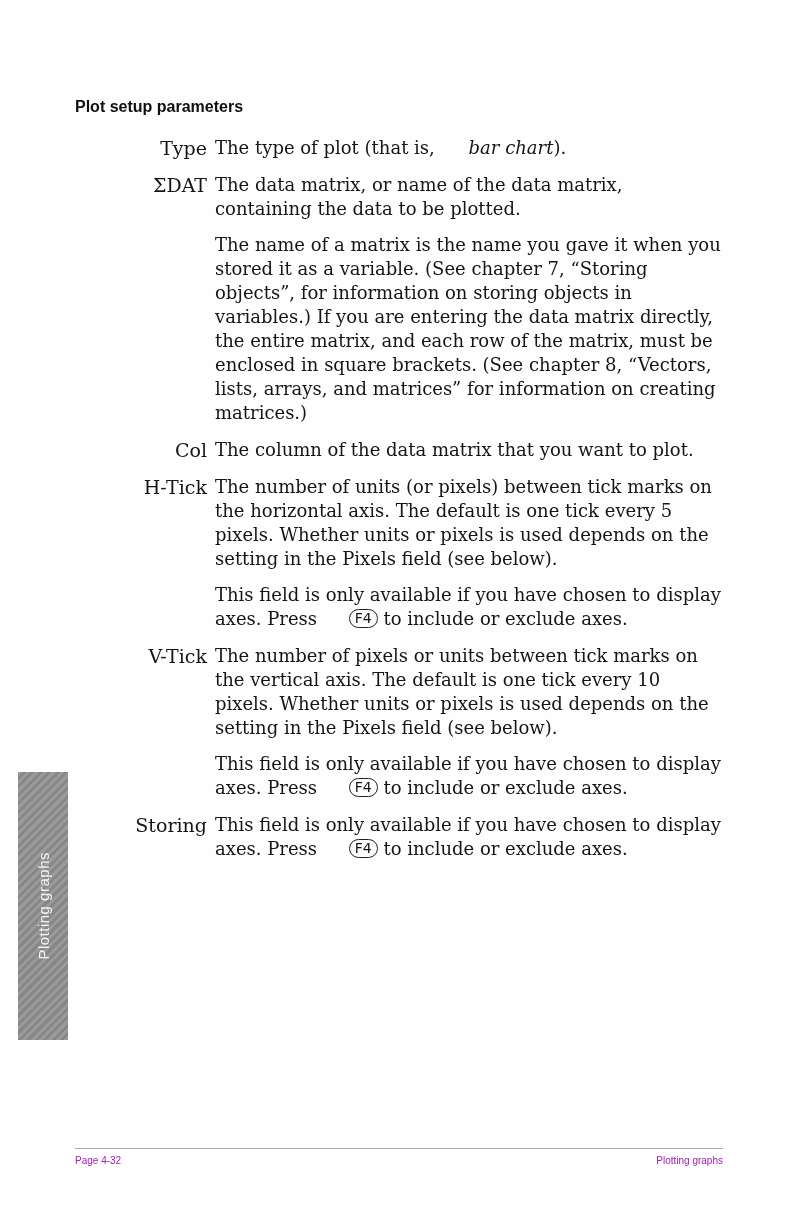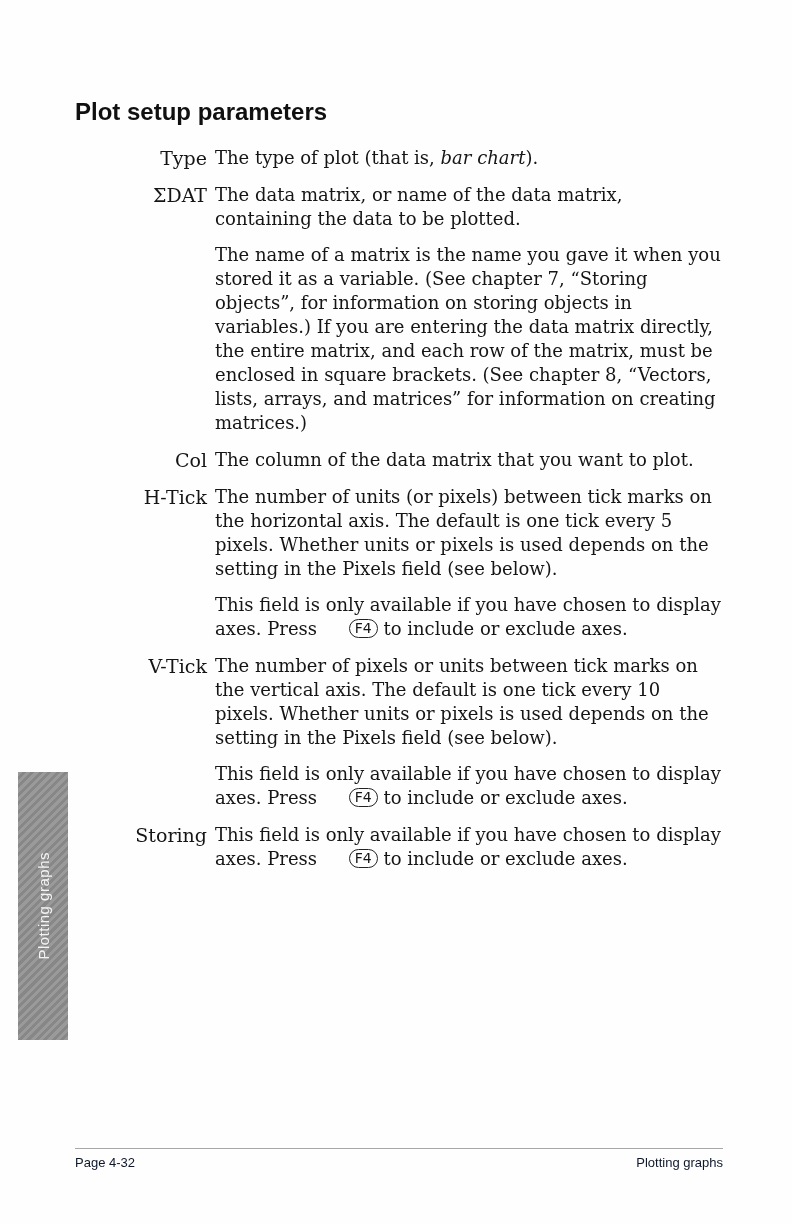--- a/index.html
+++ b/index.html
@@ -21,21 +21,21 @@
   .content {
     position: absolute;
     left: 75px;
     top: 98px;
     width: 648px;
   }
 
   .heading {
     font-family: "Liberation Sans", sans-serif;
     font-weight: bold;
-    font-size: 24px;
+    font-size: 16px;
     margin: 0 0 20px 0;
     color: #101010;
   }
 
   .deflist { width: 100%; }
 
   .entry {
     display: grid;
     grid-template-columns: 140px 1fr;
     margin-bottom: 13px;
@@ -50,21 +50,21 @@
 
   .desc {
     font-size: 18px;
     line-height: 24px;
   }
   .desc p {
     margin: 0 0 12px 0;
   }
   .desc p:last-child { margin-bottom: 0; }
 
-  .desc em { font-style: italic; }
+  .desc em { font-style: italic; margin-left: 28px; }
 
   .keycap {
     display: inline-block;
     font-family: "DejaVu Sans", "Liberation Sans", sans-serif;
     font-size: 14px;
     line-height: 17px;
     border: 1.6px solid #222;
     border-radius: 10px;
     padding: 0 5px;
     position: relative;
@@ -104,22 +104,22 @@
   }
   .footer-rule {
     border-top: 1px solid #a8a8a8;
     height: 0;
     margin-bottom: 6px;
   }
   .footer-row {
     display: flex;
     justify-content: space-between;
     font-family: "Liberation Sans", sans-serif;
-    font-size: 13px;
-    color: #0f172a;
+    font-size: 10px;
+    color: #a21caf;
   }
 </style>
 </head>
 <body>
 
 <div class="page">
 
   <aside class="side-tab">
     <span class="side-tab-label">Plotting graphs</span>
   </aside>

